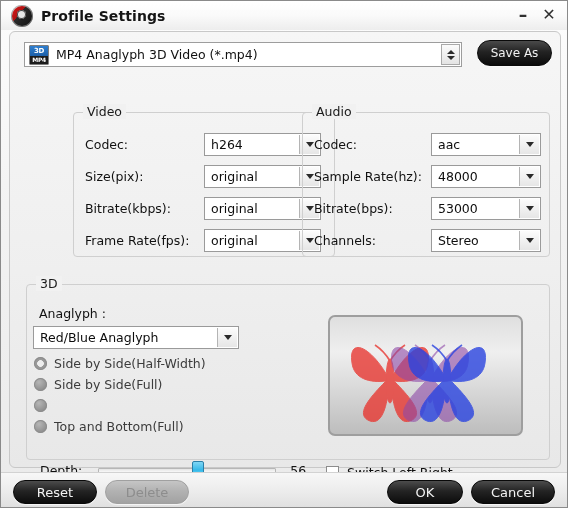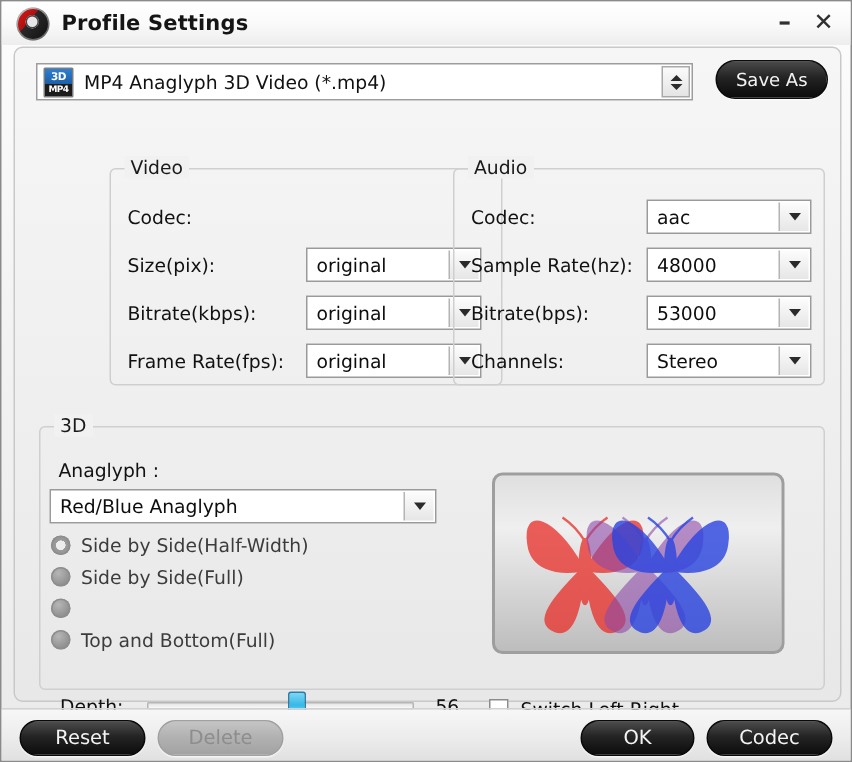--- a/index.html
+++ b/index.html
@@ -402,20 +402,26 @@
     </div>
 
     <div id="save-as-btn">Save As</div>
 
     <div class="groupbox" id="group-video">
       <div class="group-title">Video</div>
 
       <div class="field-row" style="left:11px; top:20px;">
         <span class="field-label">Codec:</span>
       </div>
+      <div class="combo" style="left:130px; top:20px; width:117px;">
+        <span class="combo-value">h264</span>
+        <span class="combo-btn">
+            <i class="caret"></i>
+          </span>
+      </div>
 
       <div class="field-row" style="left:11px; top:52px;">
         <span class="field-label">Size(pix):</span>
       </div>
       <div class="combo" style="left:130px; top:52px; width:117px;">
         <span class="combo-value">original</span>
         <span class="combo-btn">
             <i class="caret"></i>
           </span>
       </div>
@@ -485,21 +491,21 @@
       </div>
     </div>
 
     <div class="groupbox" id="group-3d">
       <div class="group-title">3D</div>
 
       <div class="field-row" style="left:12px; top:17px;">
         <span class="field-label">Anaglyph :</span>
       </div>
 
-      <div class="combo" style="left:6px; top:41px; width:258px;">
+      <div class="combo" style="left:6px; top:41px; width:206px;">
         <span class="combo-value">Red/Blue Anaglyph</span>
         <span class="combo-btn">
             <i class="caret"></i>
           </span>
       </div>
 
       <div class="radio-row" style="left:7px; top:69px;">
         <span class="radio ring"></span>
         <span class="radio-label">Side by Side(Half-Width)</span>
       </div>
@@ -553,16 +559,16 @@
       <span class="checkbox"></span>
       <span id="switch-label">Switch Left Right</span>
     </div>
 
   </div>
 
   <div id="footer">
     <div class="pillbtn enabled" id="btn-reset">Reset</div>
     <div class="pillbtn disabled" id="btn-delete">Delete</div>
     <div class="pillbtn enabled" id="btn-ok">OK</div>
-    <div class="pillbtn enabled" id="btn-cancel">Codec</div>
+    <div class="pillbtn enabled" id="btn-cancel">Cancel</div>
   </div>
 
 </div>
 
 </body></html>

